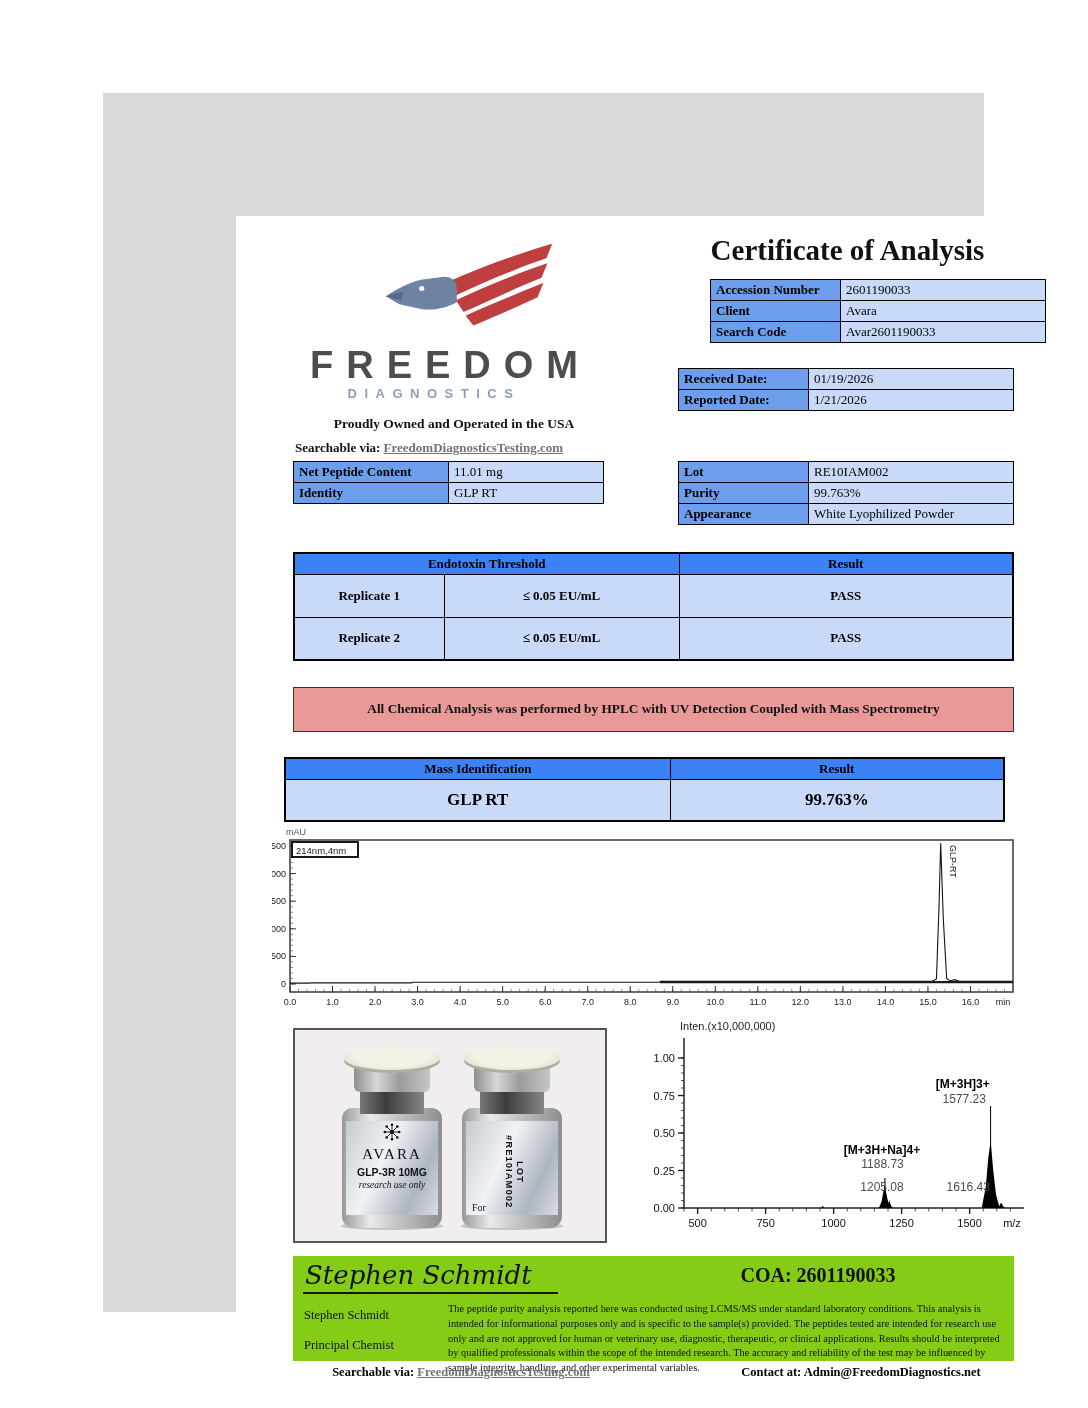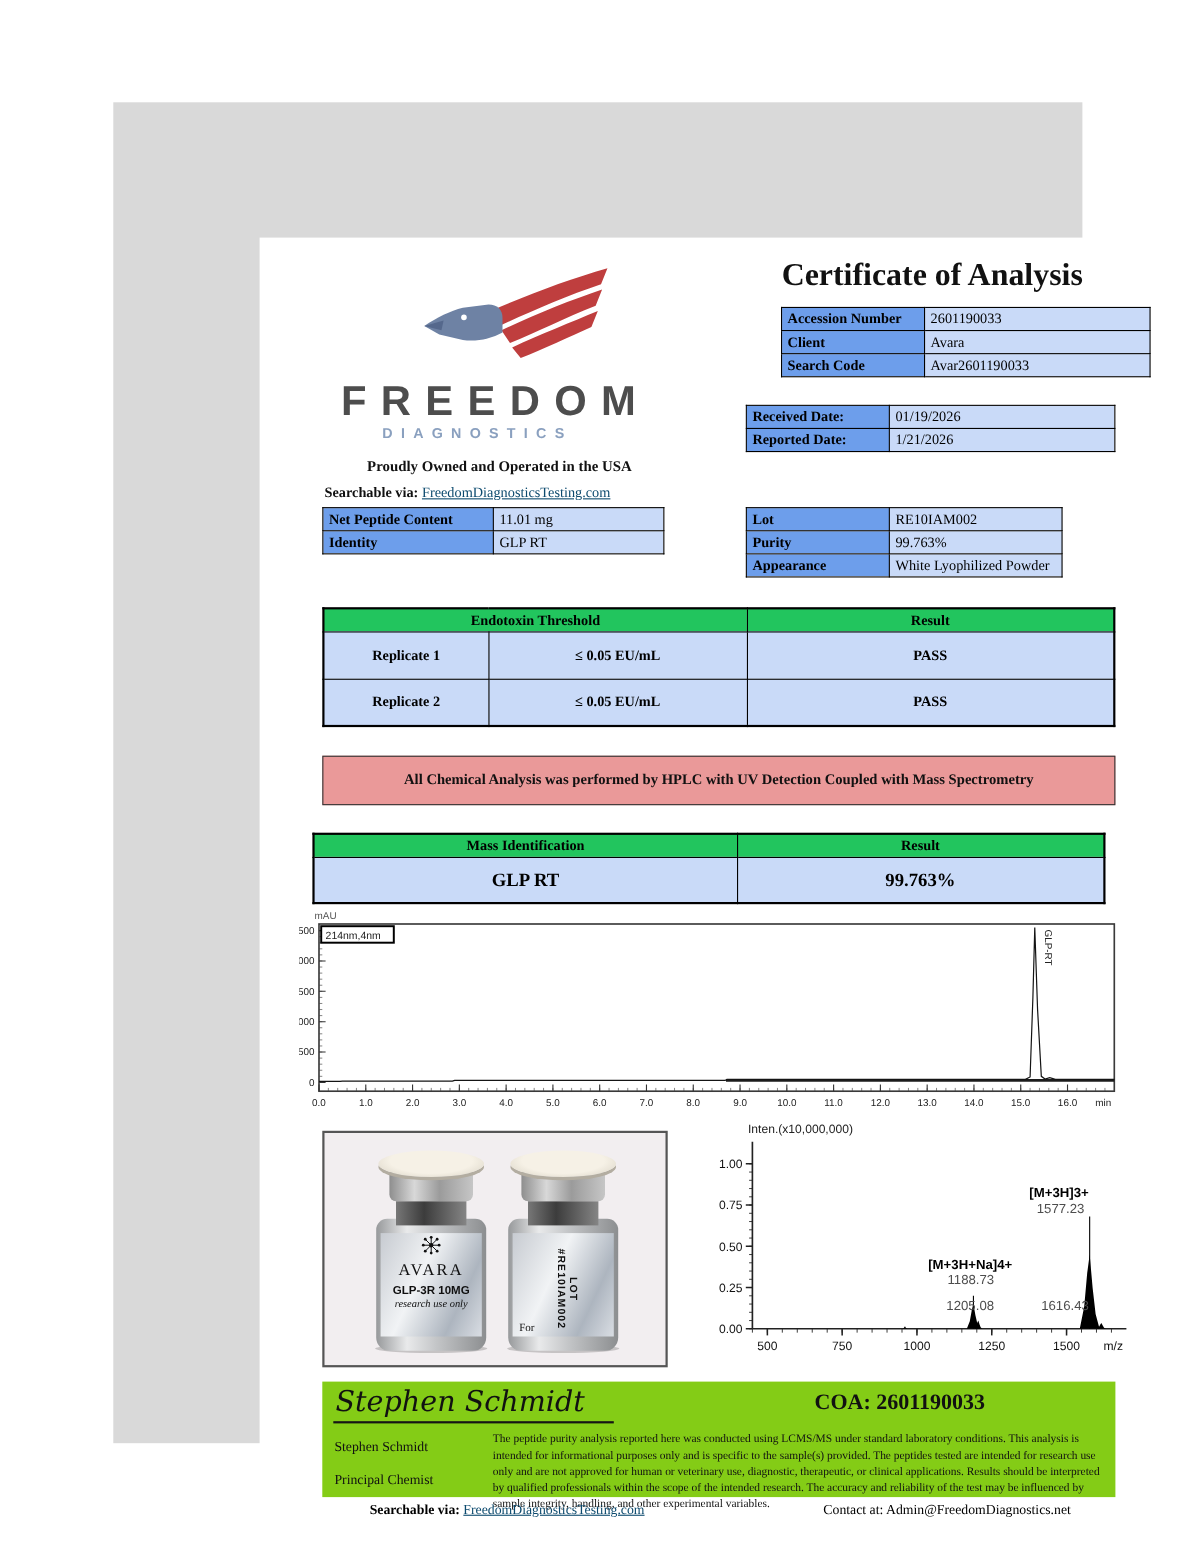--- a/index.html
+++ b/index.html
@@ -13,33 +13,33 @@
   .doc-title { left:445px; top:18px; width:333px; text-align:center;
                font-size:29px; font-weight:bold; color:#111; }
   .logo-wordmark { left:64px; top:128px; width:262px; text-align:right;
                    font-family:"Liberation Sans", sans-serif; font-weight:bold;
                    font-size:38px; letter-spacing:13px; padding-left:10px; color:#4d4d4d; white-space:nowrap; }
   .logo-sub { left:64px; top:170px; width:262px; text-align:center;
               font-family:"Liberation Sans", sans-serif; font-weight:bold;
               font-size:13px; letter-spacing:7.5px; padding-left:6px; color:#8aa0bf; white-space:nowrap; }
   .tagline { left:57px; top:200px; width:322px; text-align:center; font-weight:bold; font-size:13.5px; color:#111; }
   .search-line { left:59px; top:224px; font-weight:bold; font-size:13px; color:#111; }
-  a.link { color:#0c4a6e; text-decoration:underline; font-weight:normal; }
+  a.link { color:#737373; text-decoration:underline; font-weight:bold; }
 
   
   table.kv { position:absolute; border-collapse:collapse; table-layout:fixed;
              border:1.5px solid #000; }
   table.kv td { border:1px solid #000; height:21px; padding:1px 5px; font-size:13px; overflow:hidden; white-space:nowrap; }
   table.kv td.k { background:#6d9eeb; font-weight:bold; }
   table.kv td.v { background:#c9daf8; }
 
   
   table.res { position:absolute; border-collapse:collapse; table-layout:fixed; border:2px solid #000; }
   table.res td { border:1.5px solid #000; text-align:center; font-weight:bold; font-size:13px; }
-  table.res tr.hdr td { background:#22c55e; height:21px; }
+  table.res tr.hdr td { background:#3b82f6; height:21px; }
   table.res tr.data td { background:#c9daf8; height:43px; }
   table.res tr.big td { background:#c9daf8; height:42px; font-size:17px; }
 
   .banner { left:57px; top:471px; width:721px; height:45px; background:#ea9999;
             border:1.5px solid #333; text-align:center; line-height:42px;
             font-weight:bold; font-size:13.3px; color:#111; }
 
   
   .hplc-wrap { left:36px; top:610px; width:748px; height:196px; }
   .ms-wrap   { left:400px; top:800px; width:400px; height:235px; }
@@ -76,21 +76,21 @@
   .sig-script { position:absolute; left:10px; top:4px; font-family:"DejaVu Serif", serif;
                 font-style:italic; font-size:26px; border-bottom:2px solid #151515; padding:0 26px 2px 2px; }
   .sig-name  { position:absolute; left:11px; top:52px; font-size:12.5px; }
   .sig-title { position:absolute; left:11px; top:82px; font-size:12.5px; }
   .coa { position:absolute; left:380px; top:8px; width:290px; text-align:center;
          font-size:20px; font-weight:bold; }
   .disclaimer { position:absolute; left:155px; top:46px; width:562px;
                 font-size:10.4px; line-height:1.42; }
 
   .footer-left  { left:60px;  top:1149px; width:330px; text-align:center; font-weight:bold; font-size:12.5px; }
-  .footer-right { left:470px; top:1149px; width:310px; text-align:center; font-weight:normal; font-size:12.5px; }
+  .footer-right { left:470px; top:1149px; width:310px; text-align:center; font-weight:bold; font-size:12.5px; }
 </style>
 </head>
 <body>
 
 <div class="frame">
   <div class="page">
 
     <svg class="abs" style="left:140px; top:22px;" width="185" height="105" viewBox="0 0 190 100">
       <path d="M72,42 C108,26 146,12 181,2 L175,17 C142,28 108,43 80,56 Z" fill="#bf3e3e"></path>
       <path d="M82,60 C112,46 146,32 176,22 L170,37 C142,48 114,62 90,72 Z" fill="#bf3e3e"></path>
@@ -157,21 +157,21 @@
             <td class="k">Net Peptide Content</td>
           <td class="v">11.01 mg</td>
           </tr>
       <tr>
             <td class="k">Identity</td>
           <td class="v">GLP RT</td>
           </tr>
     </tbody>
       </table>
 
-    <table class="kv" style="left:442px; top:245px; width:288px;">
+    <table class="kv" style="left:442px; top:245px; width:336px;">
       <colgroup>
           <col style="width:130px">
           <col>
         </colgroup>
       <tbody>
           <tr>
             <td class="k">Lot</td>
           <td class="v">RE10IAM002</td>
           </tr>
       <tr>

